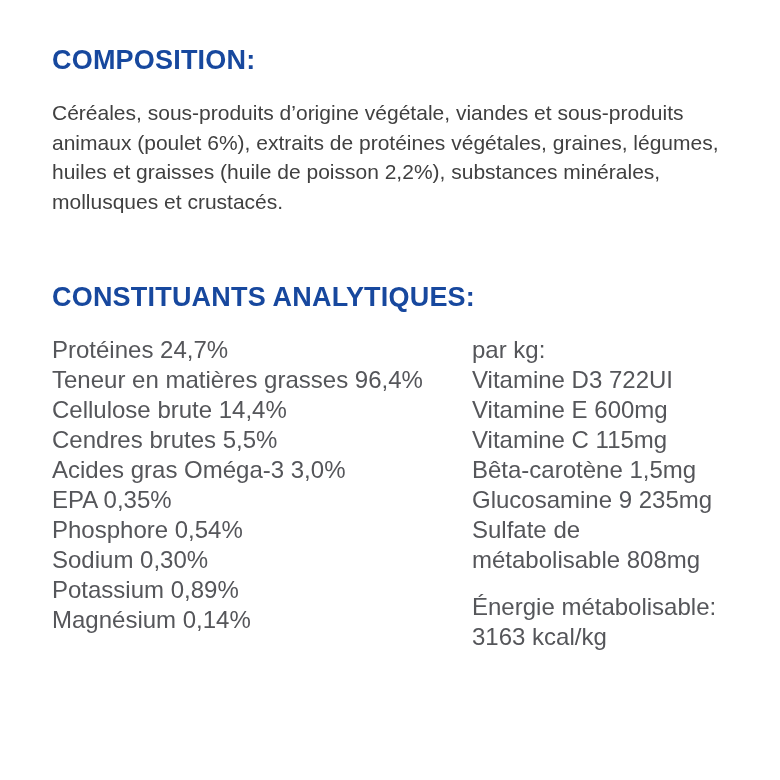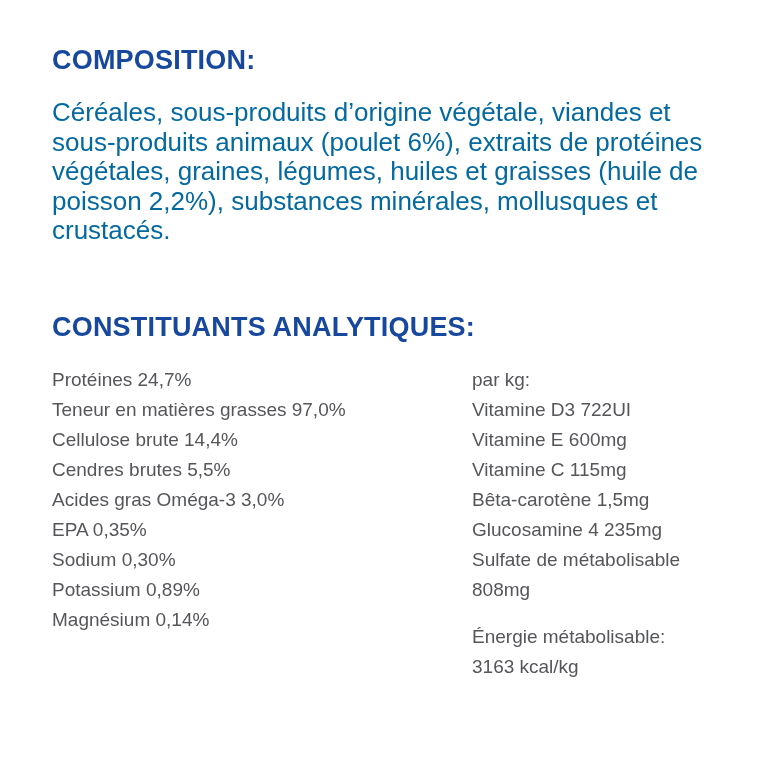--- a/index.html
+++ b/index.html
@@ -25,42 +25,42 @@
     color: #17489e;
     font-size: 27px;
     font-weight: bold;
     letter-spacing: 0.2px;
     margin: 0;
   }
   #composition-section {
     margin-top: 5px;
   }
   .body-text {
-    font-size: 26px;
+    font-size: 21px;
     line-height: 29.5px;
-    color: #0369a1;
+    color: #404040;
     margin: 22px 0 0 0;
     max-width: 690px;
   }
   #analytics-section {
     margin-top: 66px;
   }
   .columns {
     display: flex;
     margin-top: 22px;
   }
   .col-left {
     width: 420px;
     flex: 0 0 420px;
   }
   .col-right {
     flex: 1 1 auto;
   }
   .line {
-    font-size: 19px;
+    font-size: 24px;
     line-height: 30px;
     color: #55565a;
     white-space: pre-wrap;
   }
   .energy-block {
     margin-top: 17px;
   }
 </style>
 </head>
 <body>
@@ -72,37 +72,38 @@
     <p class="body-text">Céréales, sous-produits d’origine végétale, viandes et sous-produits animaux (poulet 6%), extraits de protéines végétales, graines, légumes, huiles et graisses (huile de poisson 2,2%), substances minérales, mollusques et crustacés.</p>
   </section>
 
   <section id="analytics-section">
     <h2 class="section-title">CONSTITUANTS ANALYTIQUES:</h2>
 
     <div class="columns">
 
       <div class="col-left">
         <div class="line">Protéines 24,7%</div>
-        <div class="line">Teneur en matières grasses 97,0%</div>
+        <div class="line">Teneur en matières grasses 96,4%</div>
         <div class="line">Cellulose brute 14,4%</div>
         <div class="line">Cendres brutes 5,5%</div>
         <div class="line">Acides gras Oméga-3 3,0%</div>
         <div class="line">EPA 0,35%</div>
+        <div class="line">Phosphore 0,54%</div>
         <div class="line">Sodium 0,30%</div>
         <div class="line">Potassium 0,89%</div>
         <div class="line">Magnésium 0,14%</div>
       </div>
 
       <div class="col-right">
         <div class="line">par kg:</div>
         <div class="line">Vitamine D3 722UI</div>
         <div class="line">Vitamine E 600mg</div>
         <div class="line">Vitamine C 115mg</div>
         <div class="line">Bêta-carotène 1,5mg</div>
-        <div class="line">Glucosamine 4 235mg</div>
+        <div class="line">Glucosamine 9 235mg</div>
         <div class="line">Sulfate de métabolisable 808mg</div>
 
         <div class="energy-block">
           <div class="line">Énergie métabolisable:</div>
           <div class="line">3163 kcal/kg</div>
         </div>
       </div>
 
     </div>
   </section>

